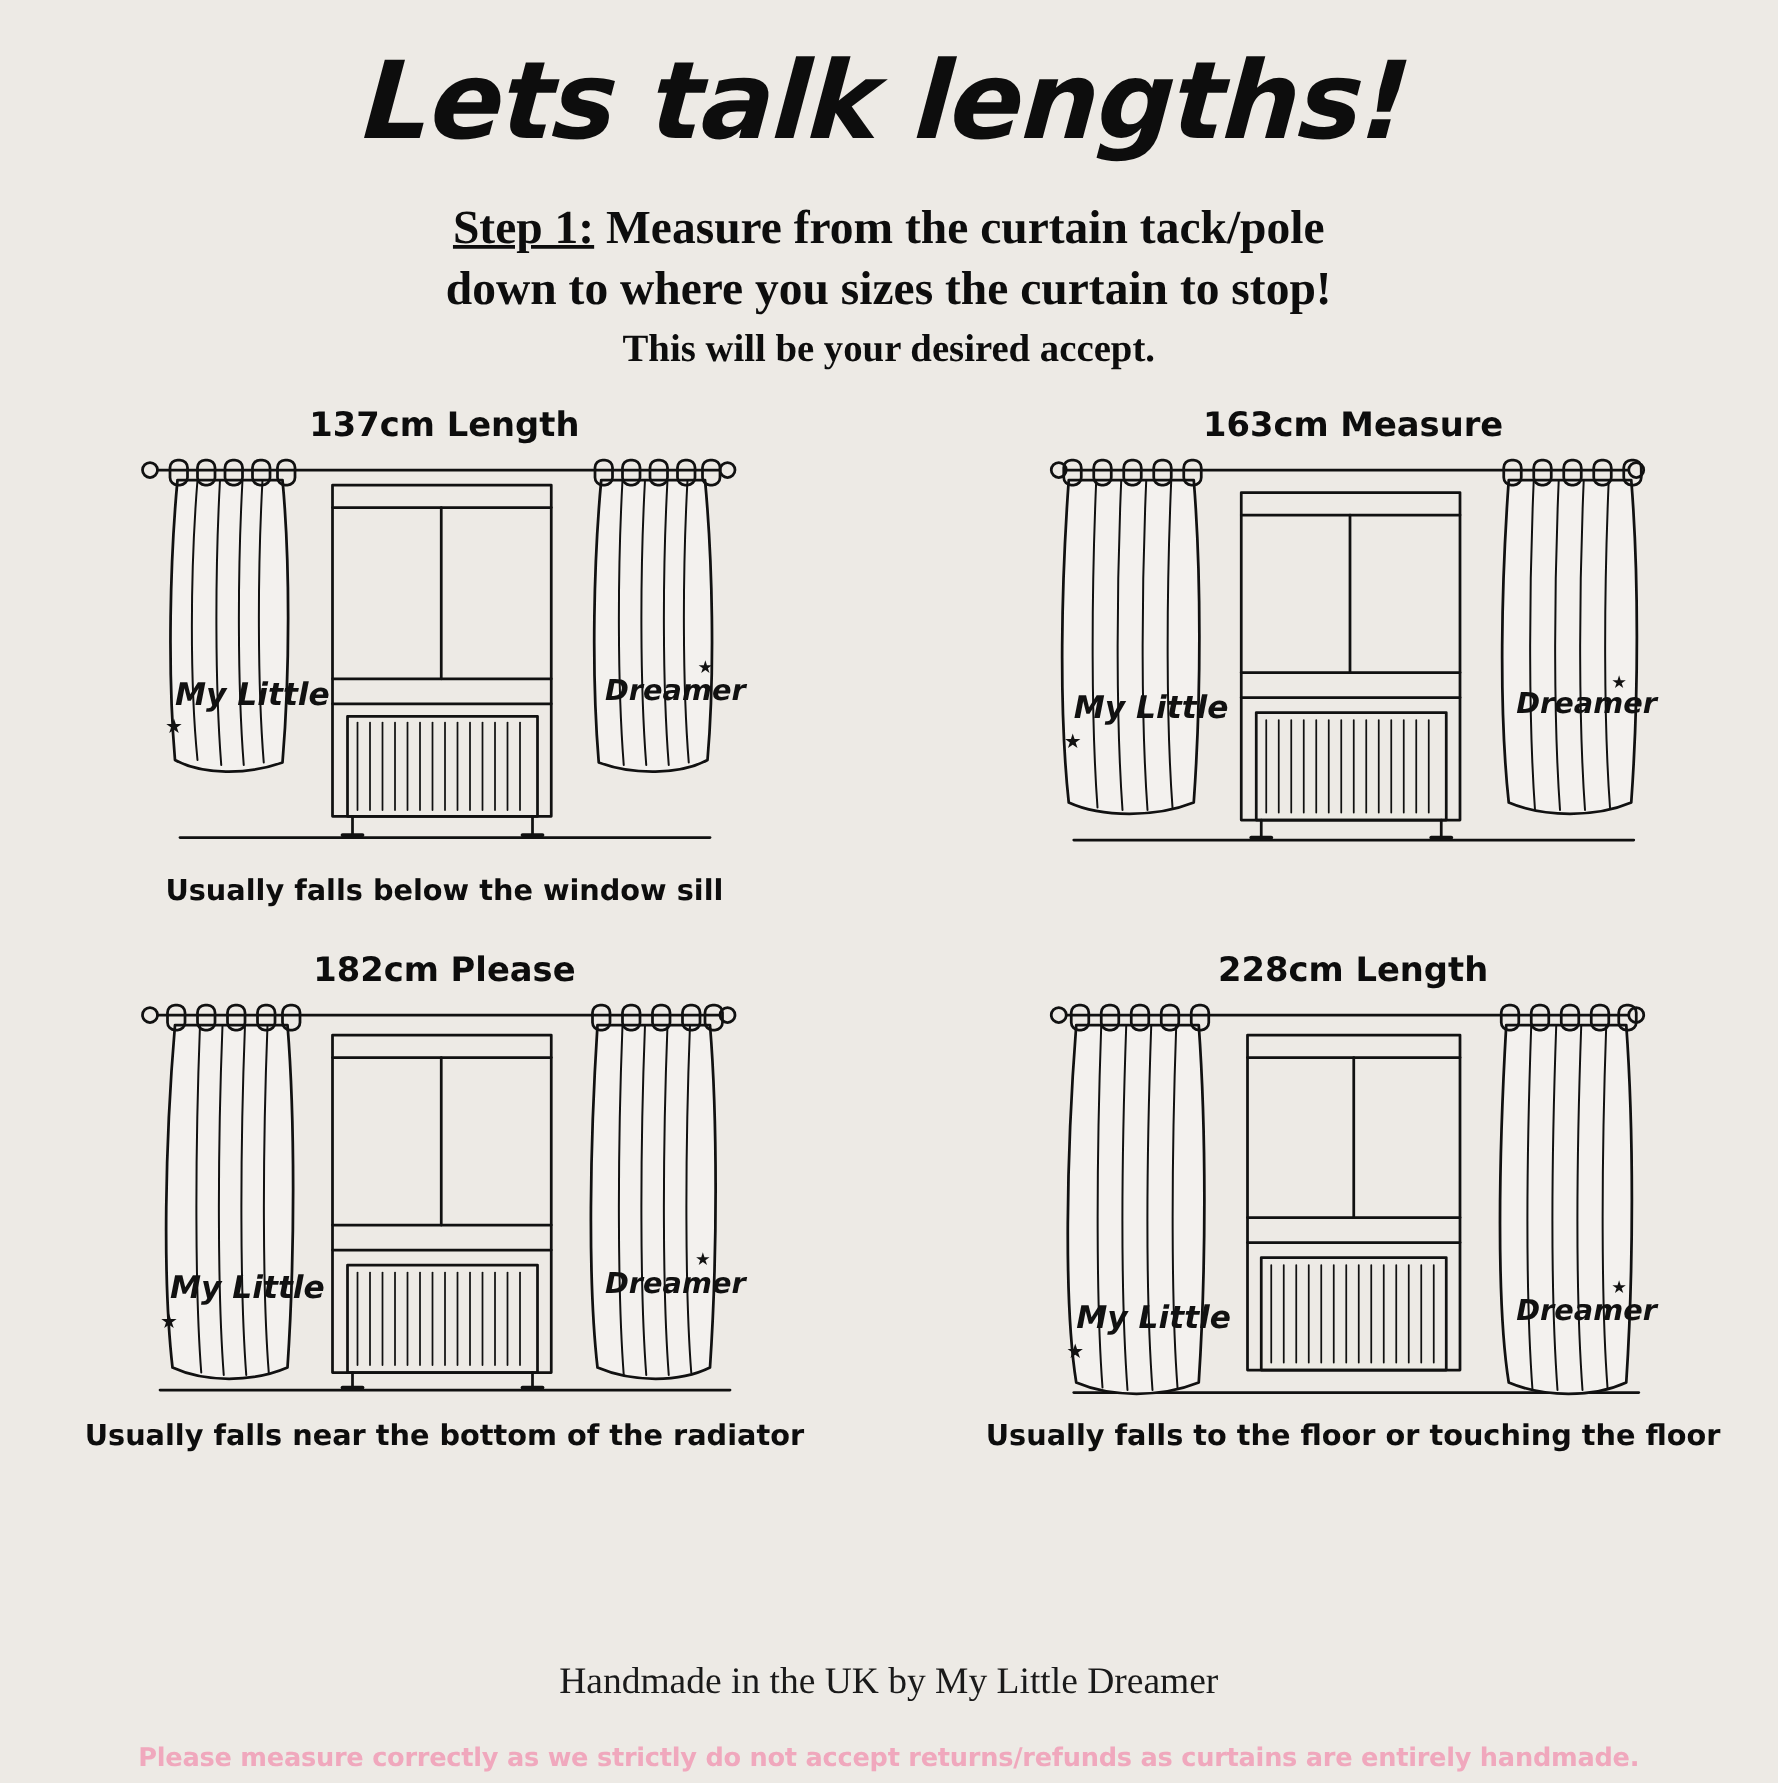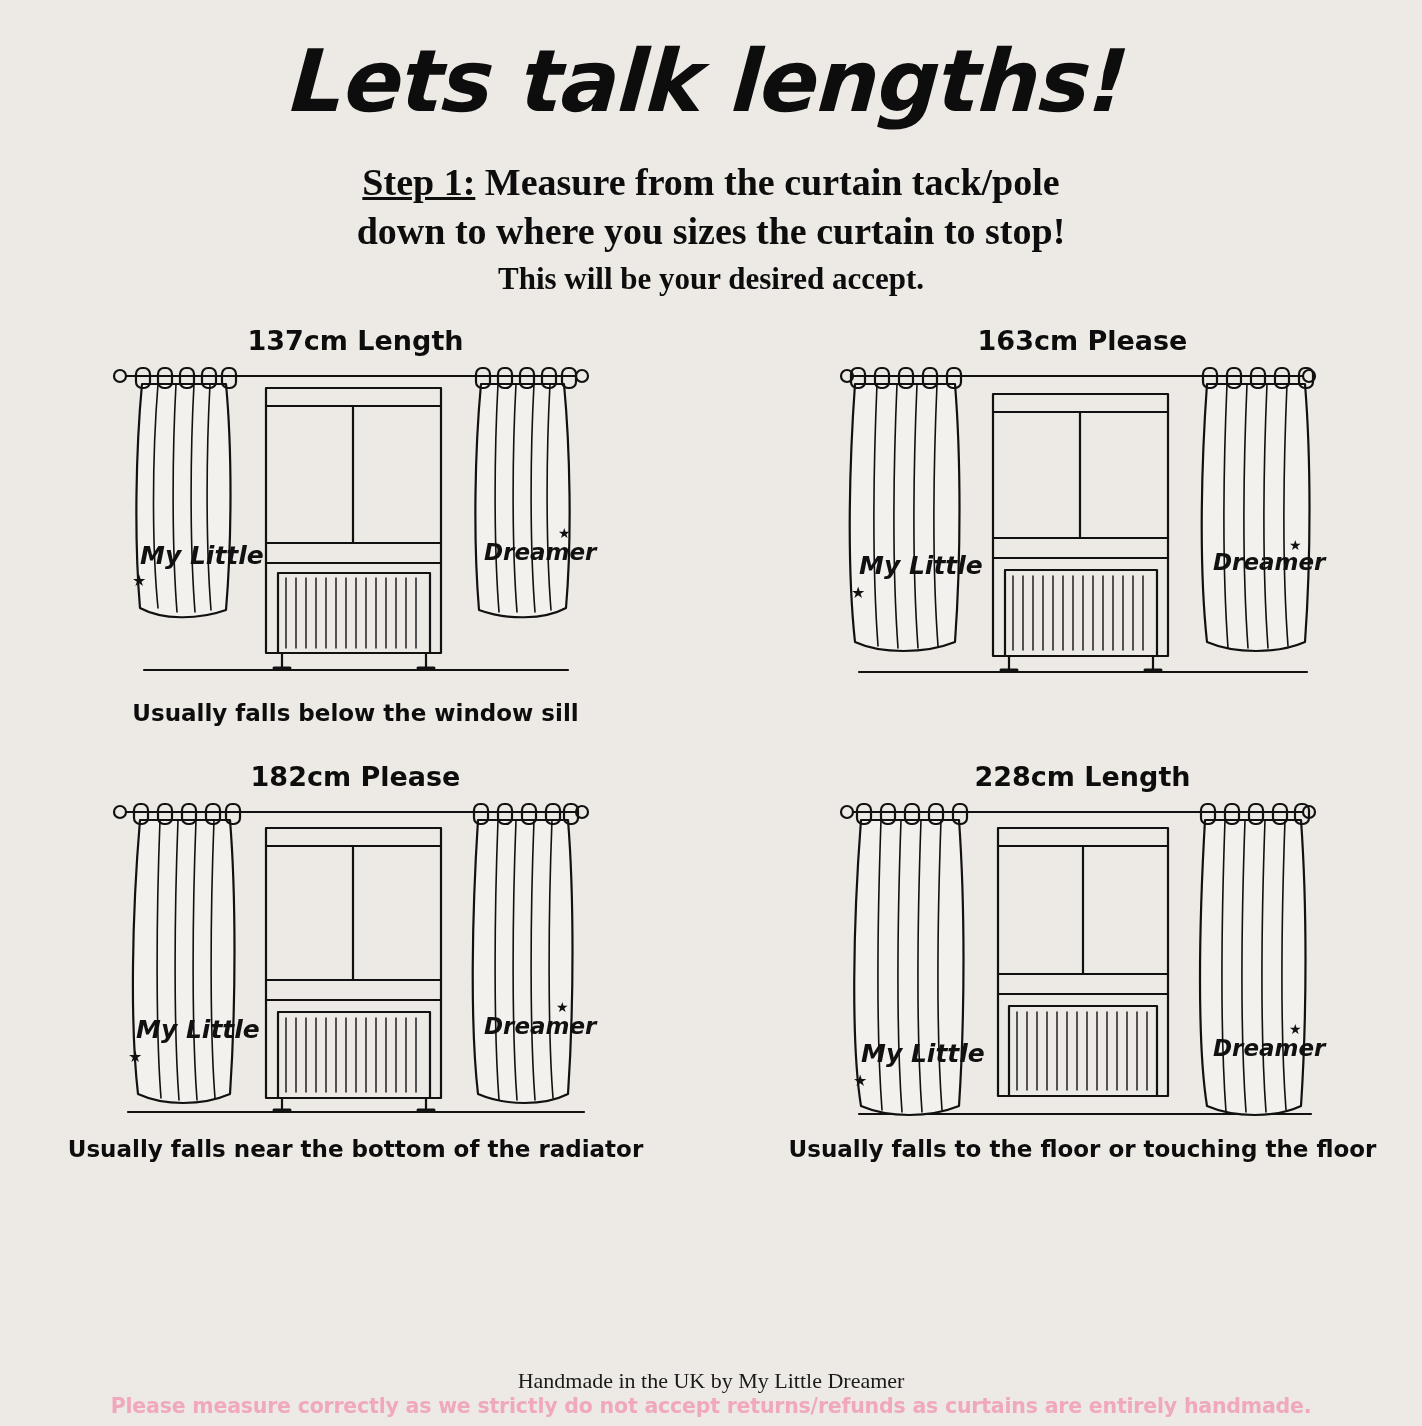--- a/index.html
+++ b/index.html
@@ -91,23 +91,23 @@
 
   
   .footer {
     position: absolute;
     left: 0; right: 0;
     bottom: 8px;
     text-align: center;
   }
   .footer-1 {
     font-family: "Liberation Serif", serif;
-    font-size: 22px;
+    font-size: 30px;
     color: #1a1a1a;
-    margin-bottom: 0;
+    margin-bottom: 32px;
   }
   .footer-2 {
     font-family: "Liberation Serif", serif;
     font-weight: bold;
     font-size: 31px;
     color: #0d0d0d;
     margin-bottom: 20px;
   }
   .footer-3 {
     font-family: "DejaVu Sans", sans-serif;
@@ -206,21 +206,21 @@
         </g>
         <text class="script-text" x="34" y="206" font-size="25" fill="#111">My Little</text>
         <text class="script-text" x="378" y="202" font-size="23" fill="#111">Dreamer</text>
         <text x="26" y="228" font-size="16" fill="#111">★</text>
         <text x="452" y="180" font-size="14" fill="#111">★</text>
       </svg>
       <div class="panel-caption">Usually falls below the window sill</div>
     </div>
 
     <div class="panel">
-      <div class="panel-title">163cm Please</div>
+      <div class="panel-title">163cm Measure</div>
       <svg class="panel-svg" width="500" height="340" viewBox="0 0 500 340">
         <g fill="none" stroke="#111" stroke-width="2.2" stroke-linecap="round" stroke-linejoin="round">
           <line x1="20" y1="18" x2="470" y2="18"></line>
           <circle cx="14" cy="18" r="6"></circle>
           <circle cx="476" cy="18" r="6"></circle>
           <rect x="160" y="36" width="175" height="262"></rect>
           <line x1="160" y1="54" x2="335" y2="54"></line>
           <line x1="247" y1="54" x2="247" y2="180"></line>
           <line x1="160" y1="180" x2="335" y2="180"></line>
           <line x1="160" y1="200" x2="335" y2="200"></line>

